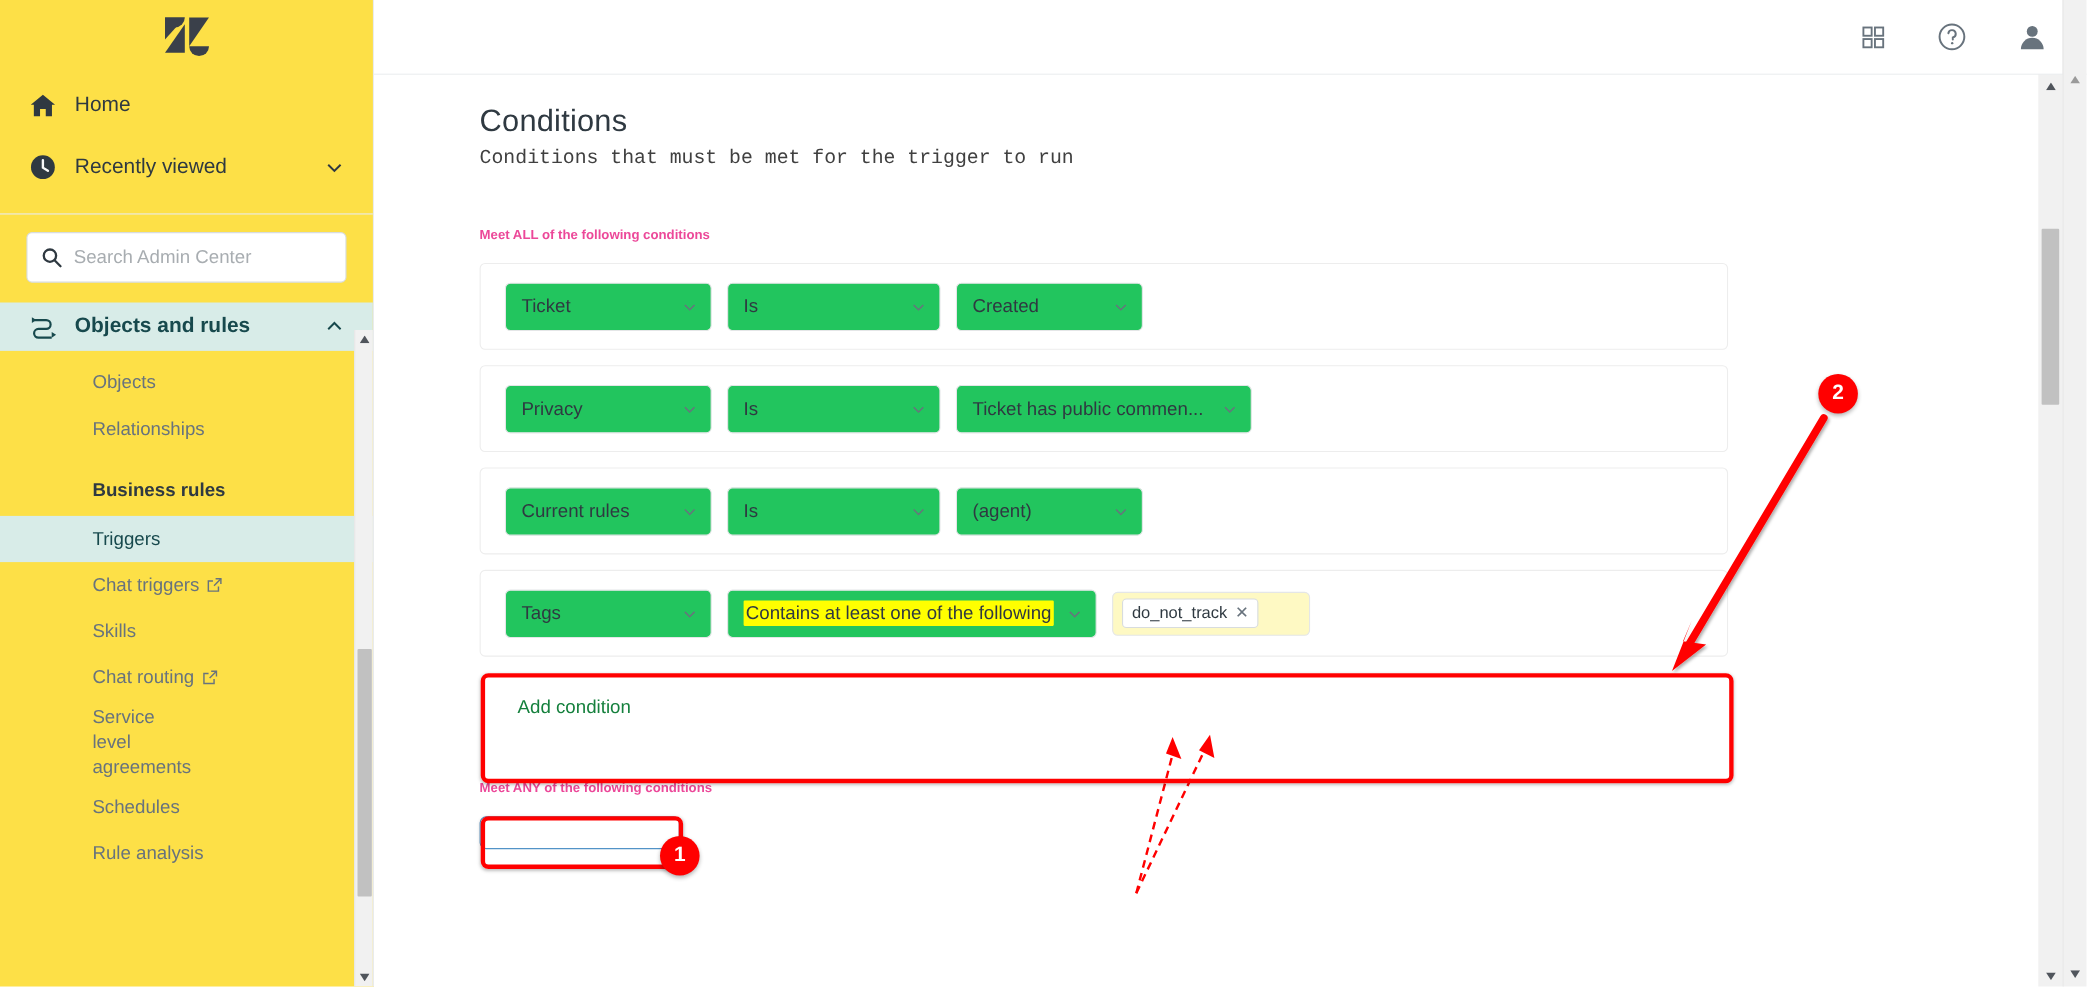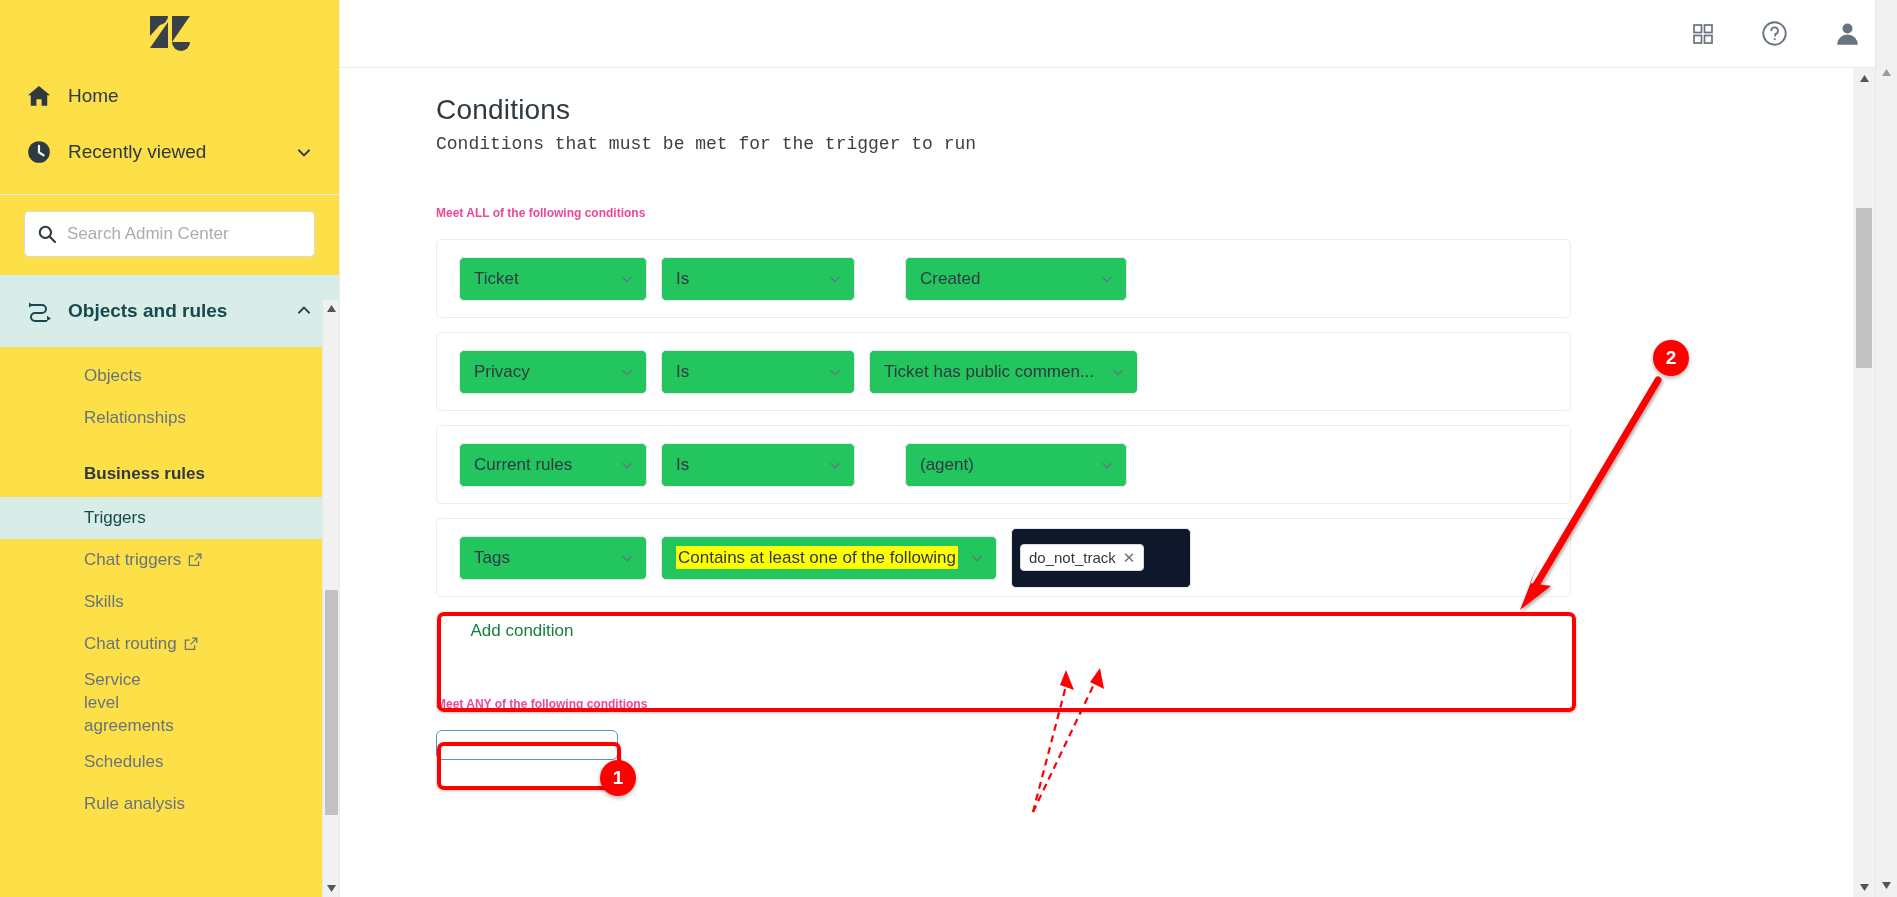--- a/index.html
+++ b/index.html
@@ -50,21 +50,21 @@
   .search-box .mag { color: #2f3941; margin-right: 10px; display:flex; }
   .search-box input {
     border: none; outline: none; font-size: 17px;
     font-family: "Liberation Sans", sans-serif;
     color: #2f3941; width: 100%; background: transparent;
   }
   .search-box input::placeholder { color: #a8adb1; }
 
   .section-hdr {
     display: flex; align-items: center;
-    height: 72px; padding: 0 26px;
+    height: 44px; padding: 0 26px;
     background: #d8ece8; cursor: pointer;
   }
   .section-hdr .nav-ico { width: 34px; color: #17494d; display:flex; flex:none; }
   .section-hdr .nav-lbl { font-size: 19px; color: #17494d; font-weight: 700; margin-left: 8px; flex: 1; }
 
   .sub-list { padding-top: 8px; }
   .sub-item {
     display: flex; align-items: center;
     min-height: 42px; padding: 4px 26px 4px 84px;
     font-size: 17px; color: #68737d; cursor: pointer; line-height: 1.35;
@@ -114,48 +114,48 @@
     font-size: 12px; color: #ec4899; font-weight: 700;
     margin-top: 52px; margin-bottom: 19px;
   }
 
   .cond-card {
     border: 1px solid #ededed; border-radius: 5px;
     height: 79px; width: 1135px;
     display: flex; align-items: center; padding: 0 22px;
     margin-bottom: 14px; background: #fff;
   }
-  .cond-card.highlighted { margin-bottom: 4px; text-align: center; }
+  .cond-card.highlighted { margin-bottom: 16px; text-align: center; }
 
   .sel {
     position: relative; height: 44px;
     border: 1px solid #e4e6e7; border-radius: 5px;
     background: #22c55e; display: flex; align-items: center;
     padding: 0 34px 0 14px; margin-right: 14px;
     font-size: 17px; color: #2f3941; cursor: pointer;
     white-space: nowrap; overflow: hidden;
   }
   .sel .cvd {
     position: absolute; right: 12px; top: 50%; transform: translateY(-50%);
     color: #68737d; display: flex;
   }
   .sel-field { width: 188px; }
   .sel-op { width: 194px; }
-  .sel-val { width: 222px; margin-left: 36px; }
+  .sel-val { width: 170px; }
   .sel-val-wide { width: 269px; }
   .sel-op-wide { width: 336px; }
 
   .hl-text {
     background: #ffff00; padding: 1px 2px; border-radius: 1px;
     display: inline-block; line-height: 1.25;
   }
 
   .tag-input {
-    width: 180px; height: 60px;
-    border: 1px solid #e4e6e7; border-radius: 5px; background: #0f172a;
+    width: 180px; height: 40px;
+    border: 1px solid #e4e6e7; border-radius: 5px; background: #fef9c3;
     display: flex; align-items: center; padding: 0 8px;
   }
   .tag-chip {
     display: inline-flex; align-items: center; gap: 7px;
     border: 1px solid #d8dcde; border-radius: 4px;
     background: #fff; padding: 4px 8px;
     font-size: 15px; color: #2f3941;
   }
   .tag-x { color: #68737d; cursor: pointer; font-size: 15px; line-height: 1; }
 

